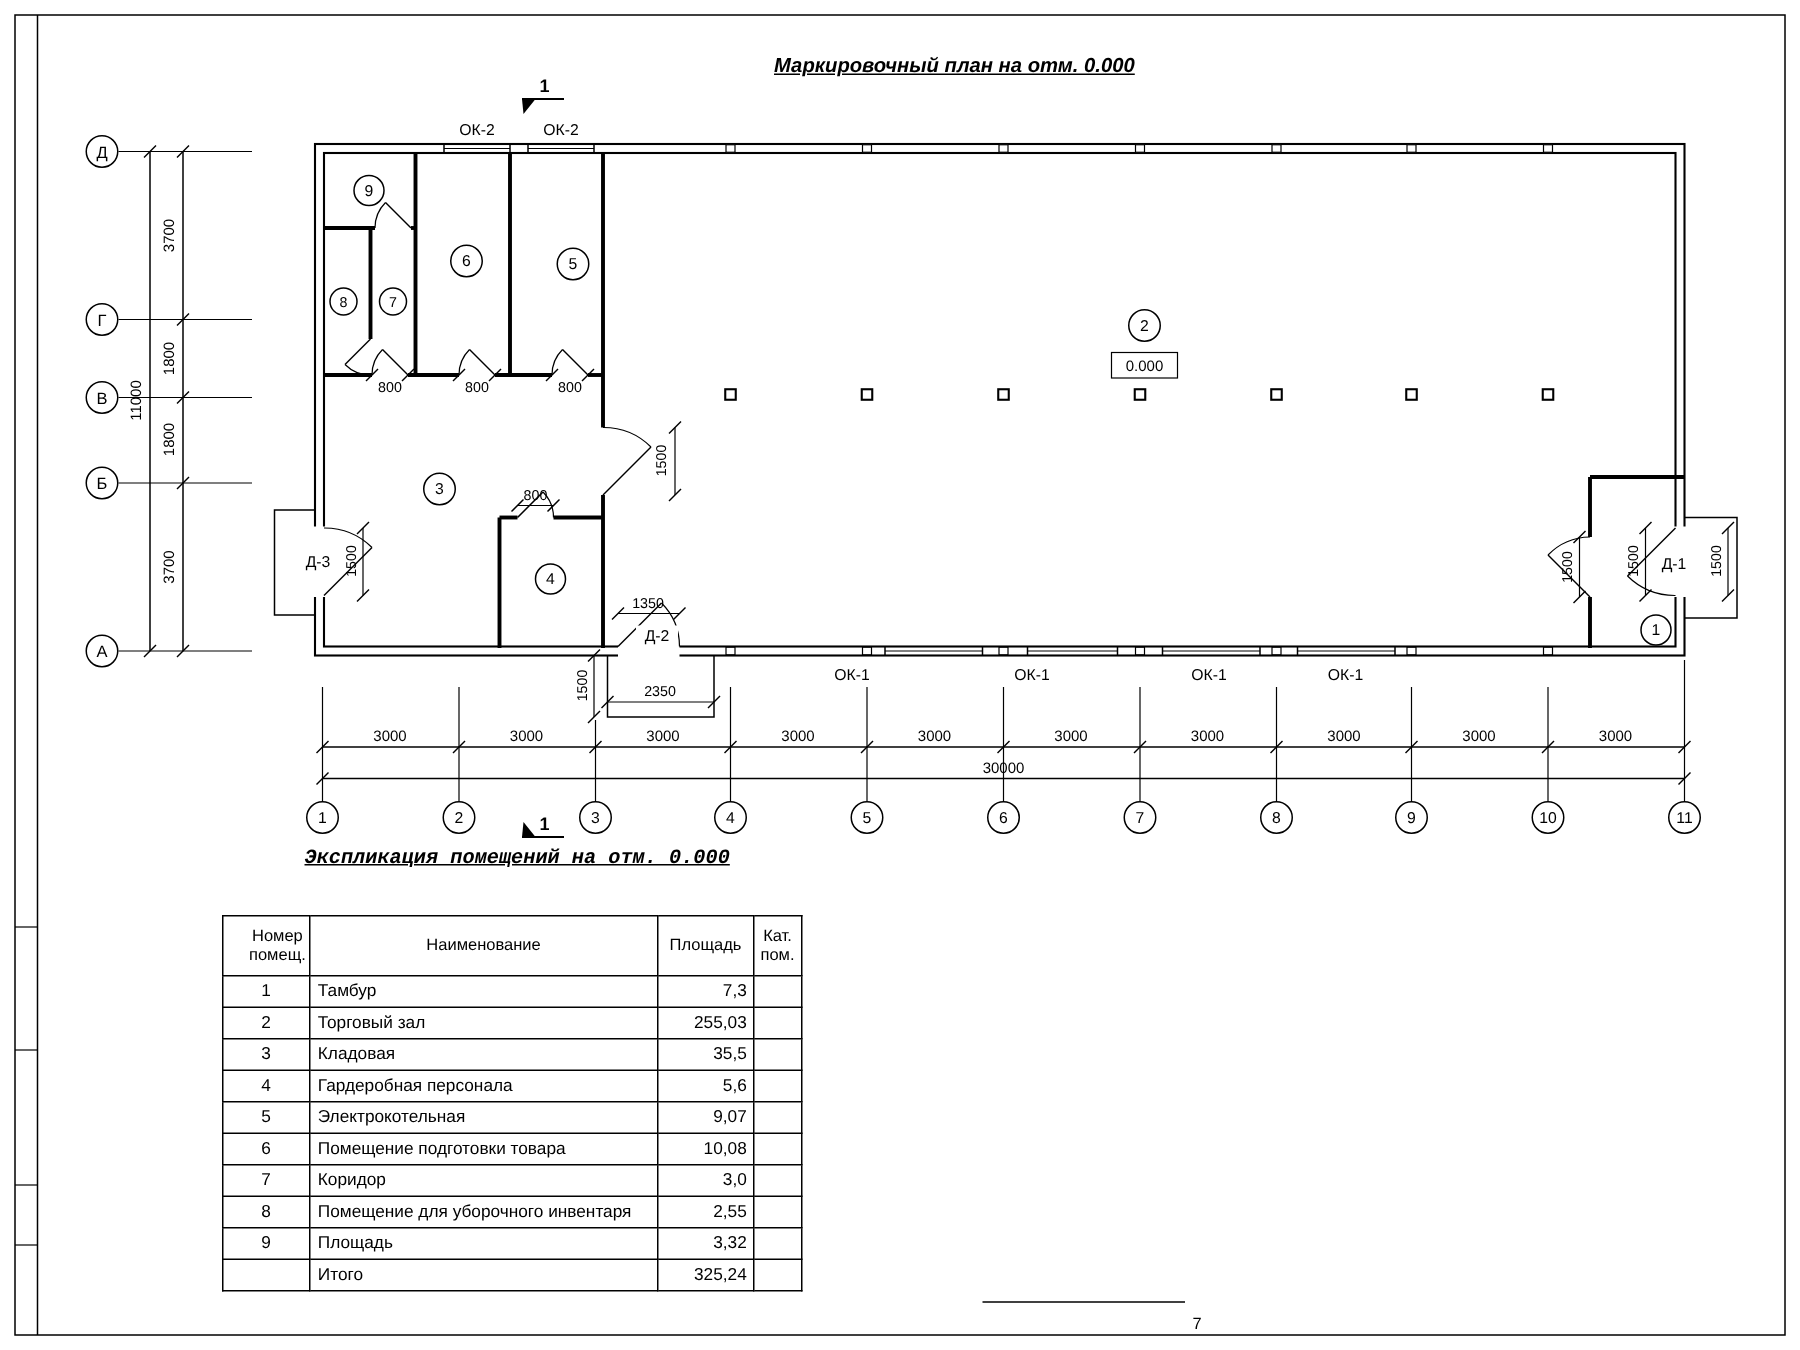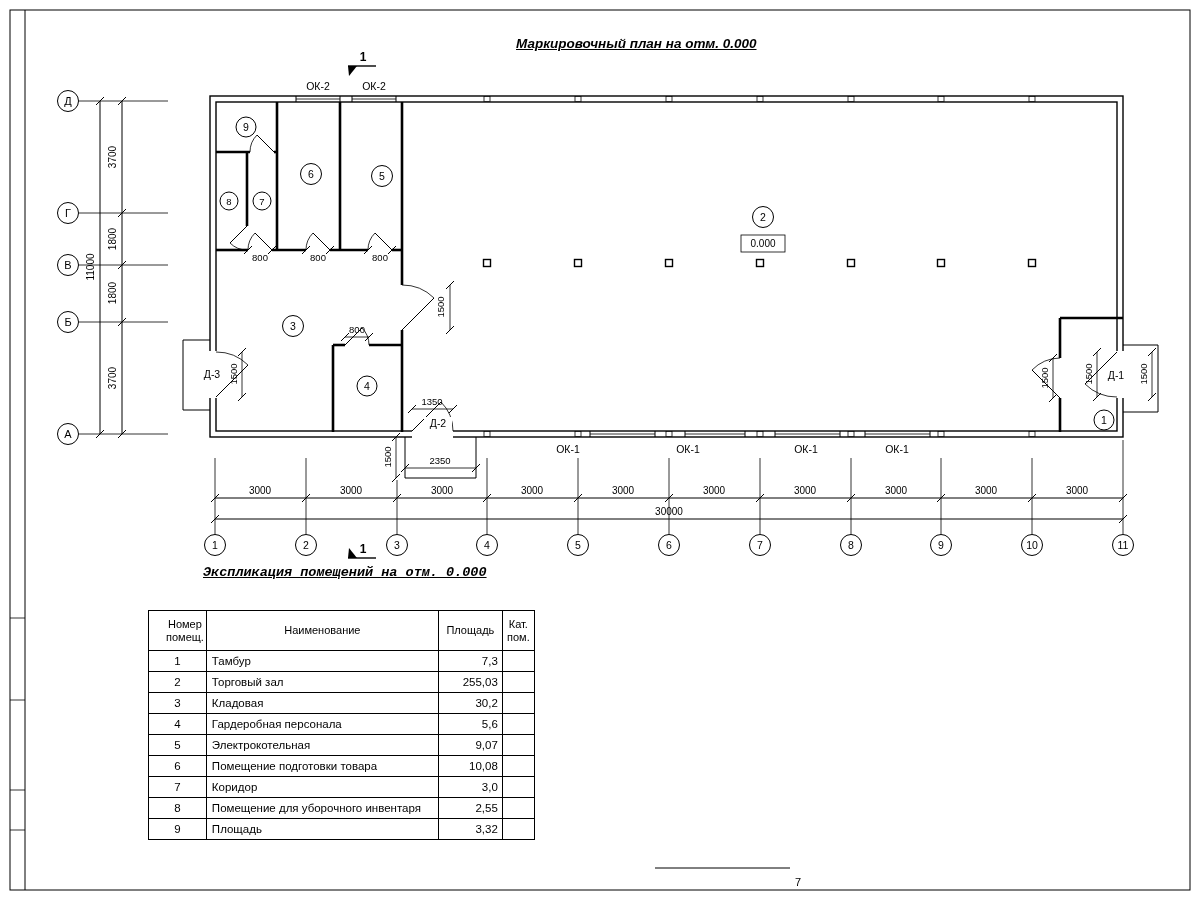--- a/index.html
+++ b/index.html
@@ -390,21 +390,21 @@
     </tr>
     <tr>
       <td class="c-num">2</td>
       <td class="c-name">Торговый зал</td>
       <td class="c-area">255,03</td>
       <td class="c-cat"></td>
     </tr>
     <tr>
       <td class="c-num">3</td>
       <td class="c-name">Кладовая</td>
-      <td class="c-area">30,2</td>
+      <td class="c-area">35,5</td>
       <td class="c-cat"></td>
     </tr>
     <tr>
       <td class="c-num">4</td>
       <td class="c-name">Гардеробная персонала</td>
       <td class="c-area">5,6</td>
       <td class="c-cat"></td>
     </tr>
     <tr>
       <td class="c-num">5</td>
@@ -429,16 +429,22 @@
       <td class="c-name">Помещение для уборочного инвентаря</td>
       <td class="c-area">2,55</td>
       <td class="c-cat"></td>
     </tr>
     <tr>
       <td class="c-num">9</td>
       <td class="c-name">Площадь</td>
       <td class="c-area">3,32</td>
       <td class="c-cat"></td>
     </tr>
+    <tr>
+      <td class="c-num"></td>
+      <td class="c-name">Итого</td>
+      <td class="c-area">325,24</td>
+      <td class="c-cat"></td>
+    </tr>
   </tbody>
 </table>
 
 </div>
 
 </body></html>

